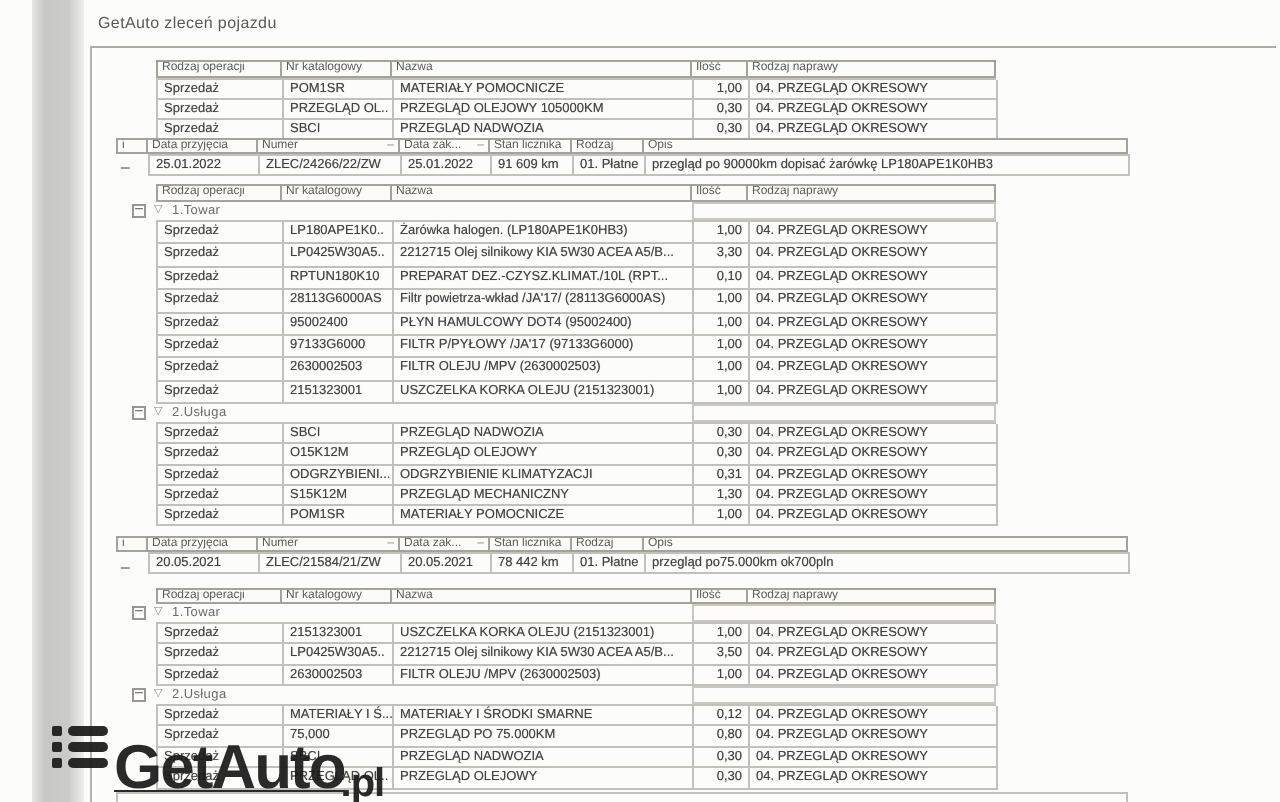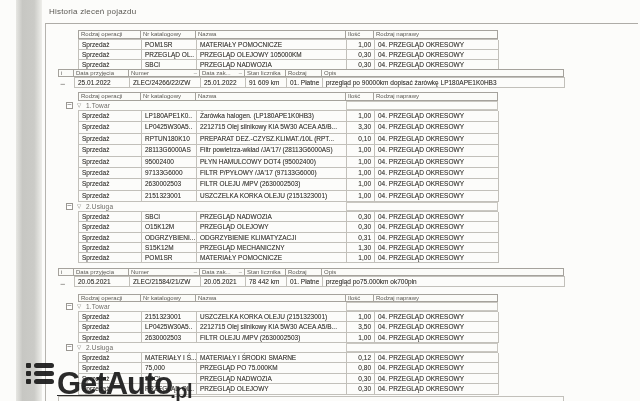--- a/index.html
+++ b/index.html
@@ -70,21 +70,21 @@
   .wm-text{position:absolute;left:31px;top:16px;white-space:nowrap;text-decoration:underline;}
   .wm-main{font-size:31px;font-weight:bold;letter-spacing:-1px;}
   .wm-suffix{font-size:20px;font-weight:bold;letter-spacing:-.5px;
              display:inline-block;transform:translate(-2px,4px);}
 </style>
 </head>
 <body>
 
 <div class="page">
   <div class="scan-strip"></div>
-  <div class="title">Historia zleceń pojazdu</div>
+  <div class="title">GetAuto zleceń pojazdu</div>
 
   <div class="grid">
 
     <div class="itable" style="left:20px;top:6px;">
       <div class="ihdr ind">
         <div class="hc">Rodzaj operacji</div>
         <div class="hc">Nr katalogowy</div>
         <div class="hc">Nazwa</div>
         <div class="hc">Ilość</div>
         <div class="hc">Rodzaj naprawy</div>

